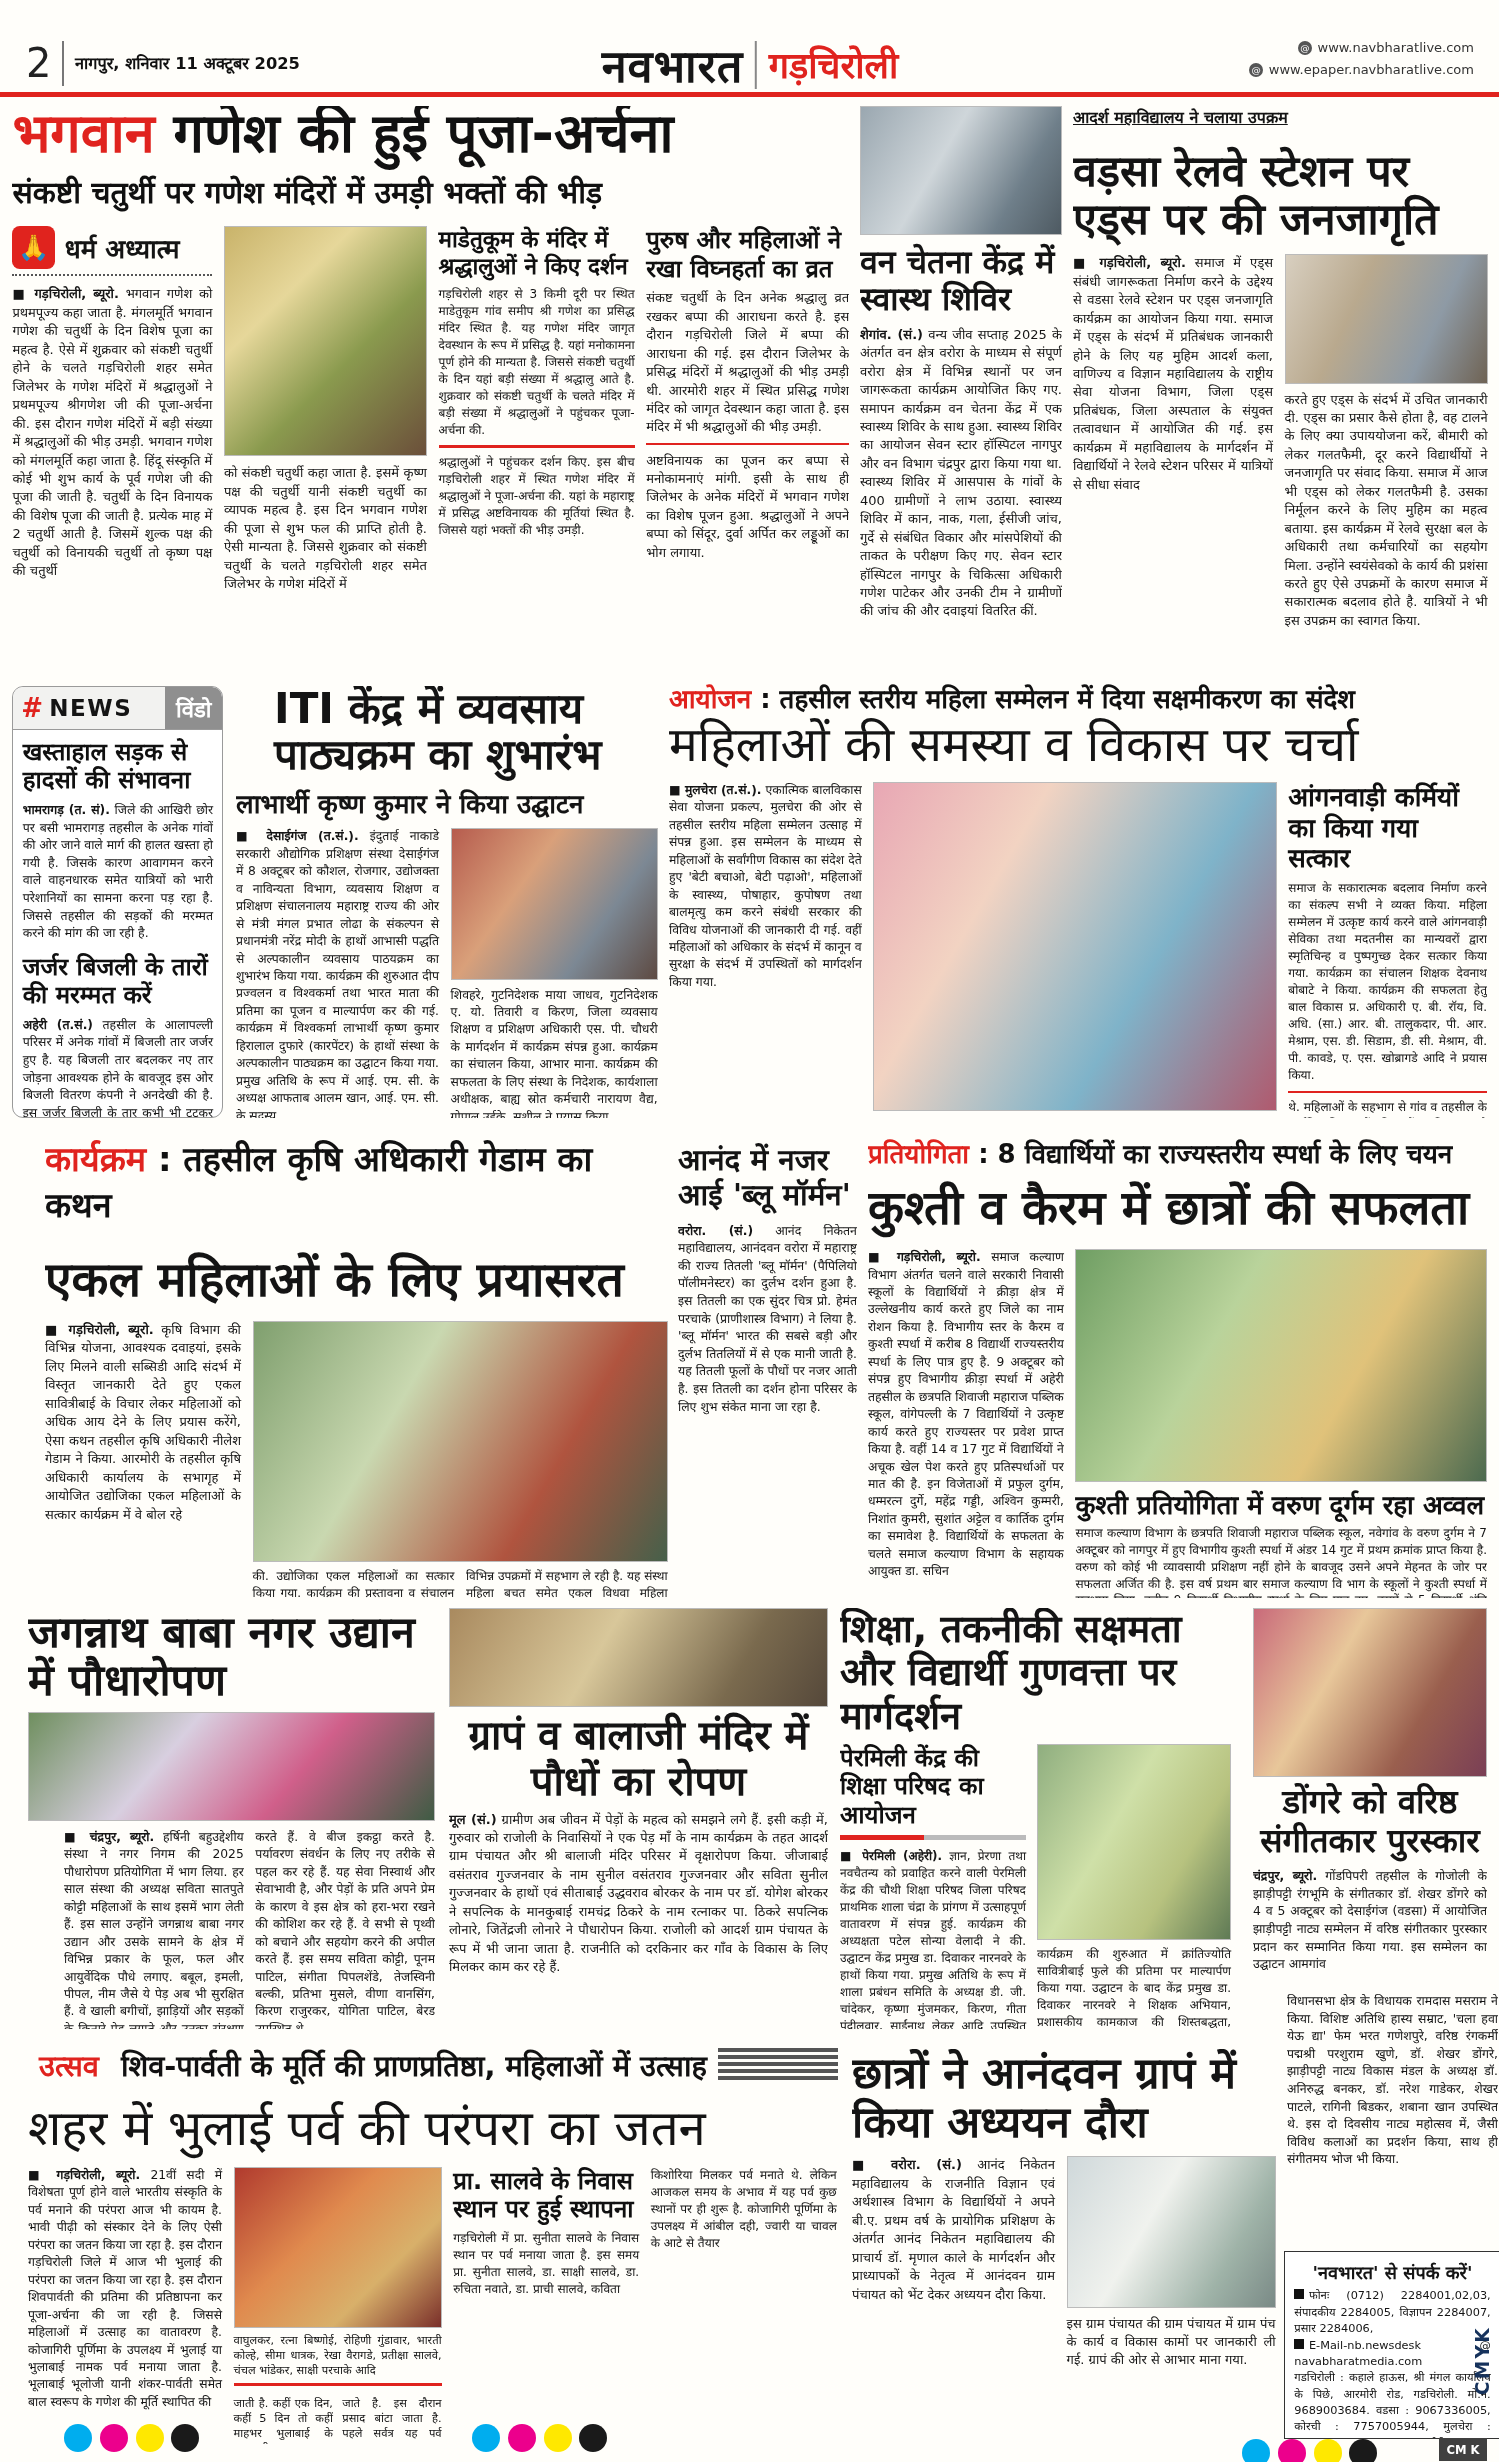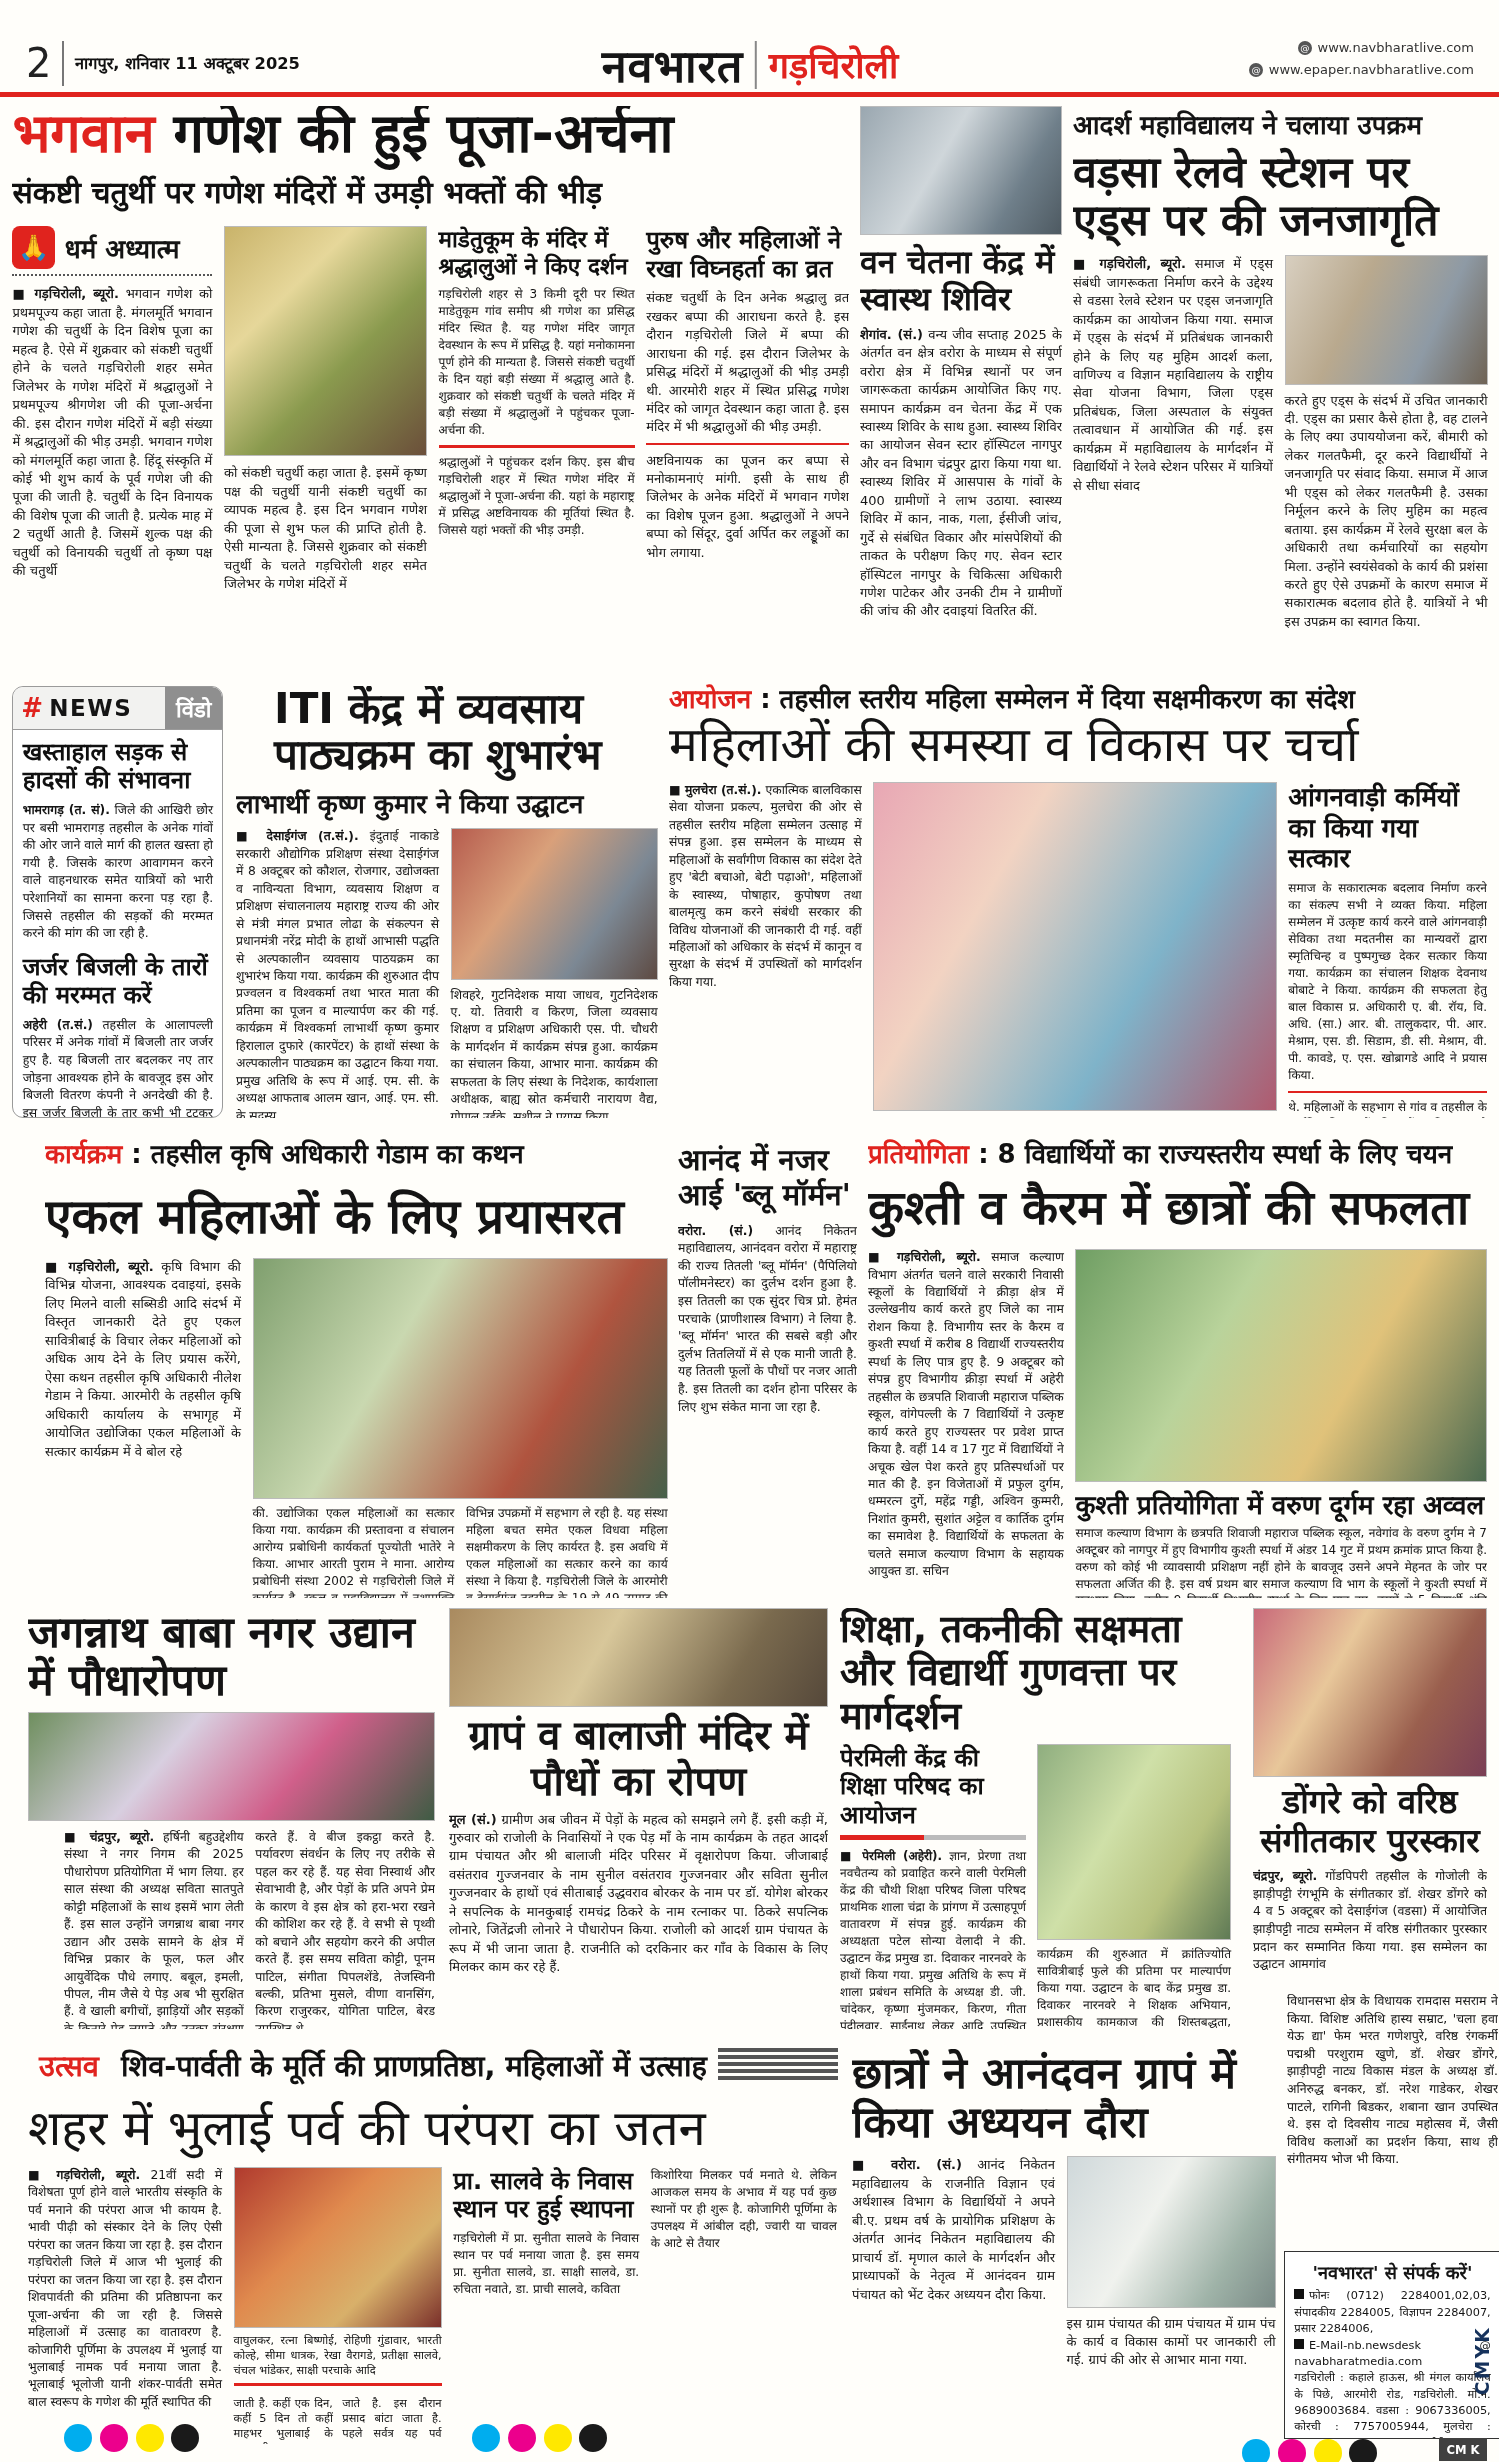--- a/index.html
+++ b/index.html
@@ -60,21 +60,21 @@
   .badge-tx { font-size:26px; font-weight:800; }
   .dotted { border-bottom:2.3px dotted #555; margin:4.7px 0 9.3px; }
   .g-sub2 { font-size:22.5px; }
 
   
   #van { top:106px; left:860px; width:202px; height:568px; }
   #van .hl { font-size:32px; font-weight:800; line-height:1.15; margin:9.3px 0 7.8px; }
 
   
   #aids { top:106px; left:1073px; width:415px; height:568px; }
-  #aids .kick { font-size:26px; margin-bottom:6px; }
+  #aids .kick { font-size:16px; margin-bottom:19px;text-decoration:underline; }
   #aids .hl { font-size:43px; font-weight:800; line-height:1.12; margin-bottom:11px; }
 
   
   #news { top:686px; left:12.4px; width:211px; height:432px; border:1.6px solid #9a9a9a; border-radius:11px; padding:9.3px 9.3px; background:#fff; }
   .nw-badge { display:flex; align-items:stretch; margin:-9.3px -9.3px 7.8px; border-bottom:1.6px solid #9a9a9a; }
   .nw-left { flex:1; display:flex; align-items:center; gap:6.2px; padding:6.2px 7.8px; background:#f2f2f0; border-radius:9.3px 0 0 0; }
   .nw-hash { color:#e0231e; font-size:26px; font-weight:800; }
   .nw-news { font-size:23px; font-weight:800; letter-spacing:1.6px; }
   .nw-tab { background:#8f8f8f; color:#fff; font-size:22px; font-weight:800; padding:6.2px 11px; border-radius:0 9.3px 0 0; display:flex; align-items:center; }
   #news .subh { font-size:24px; margin:6.2px 0 6.2px; }
@@ -89,21 +89,21 @@
   #mahila { top:680px; left:669px; width:818px; height:438px; }
   #mahila .kick { font-size:26px; margin-bottom:3.1px; }
   #mahila .hl { font-size:48px; font-weight:400; line-height:1.08; margin-bottom:11px; }
   .m-photo { width:100%; height:329px; }
   .m-under { display:flex; gap:11px; margin-top:6.2px; }
   .m-under .bd { font-size:12px; }
   #mahila .subh { font-size:26px; margin-bottom:6.2px; }
 
   
   #ekal { top:1135px; left:45px; width:623px; height:463px; }
-  #ekal .kick { font-size:26px; margin-bottom:11px; }
+  #ekal .kick { font-size:34px; margin-bottom:18px; }
   #ekal .hl { font-size:48px; font-weight:800; margin-bottom:11px; }
   .e-photo { width:100%; height:241px; }
   .e-under { column-count:2; column-gap:11.6px; margin-top:6.2px; font-size:12px; }
 
   #blue { top:1143px; left:678px; width:179px; height:455px; }
   #blue .hl { font-size:29.5px; font-weight:800; line-height:1.2; margin-bottom:7.8px; }
   #blue .bd { font-size:12.4px; }
 
   #kushti { top:1135px; left:868px; width:619px; height:463px; }
   #kushti .kick { font-size:26px; margin-bottom:3.1px; }

